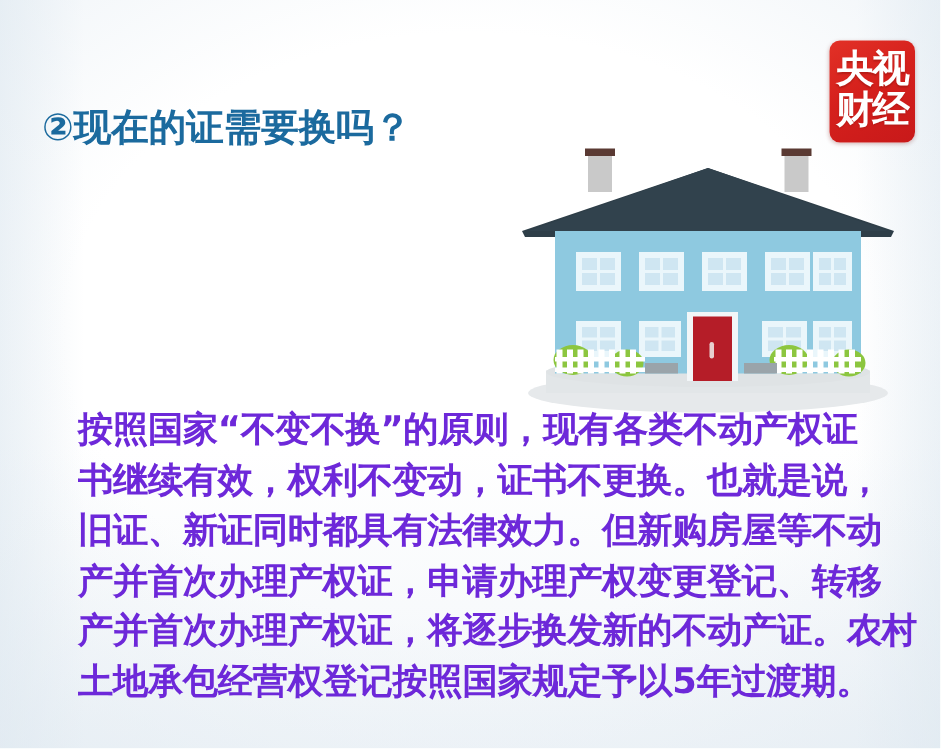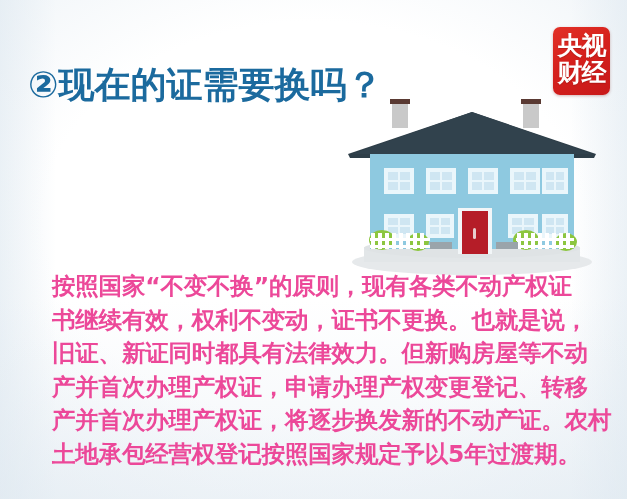--- a/index.html
+++ b/index.html
@@ -59,39 +59,39 @@
     white-space: nowrap;
     text-shadow: 0 1px 1px rgba(120,15,10,0.35);
     font-family: Liberation Mono, monospace;
   }
 
   
   #title {
     position: absolute;
     left: 28px;
     top: 64px;
-    font-size: 36px;
+    font-size: 25px;
     font-weight: bold;
     color: #1b6a9e;
     letter-spacing: 0px;
     white-space: nowrap;
     line-height: 42px;
   }
 
   
   #body-text {
     position: absolute;
     left: 52px;
     top: 270px;
     width: 548px;
   }
   .body-line {
     font-size: 23.5px;
     font-weight: bold;
-    color: #ec4899;
+    color: #6d28d9;
     line-height: 33.5px;
     white-space: nowrap;
     letter-spacing: -0.2px;
   }
 
   
   #house {
     position: absolute;
     left: 330px;
     top: 92px;

